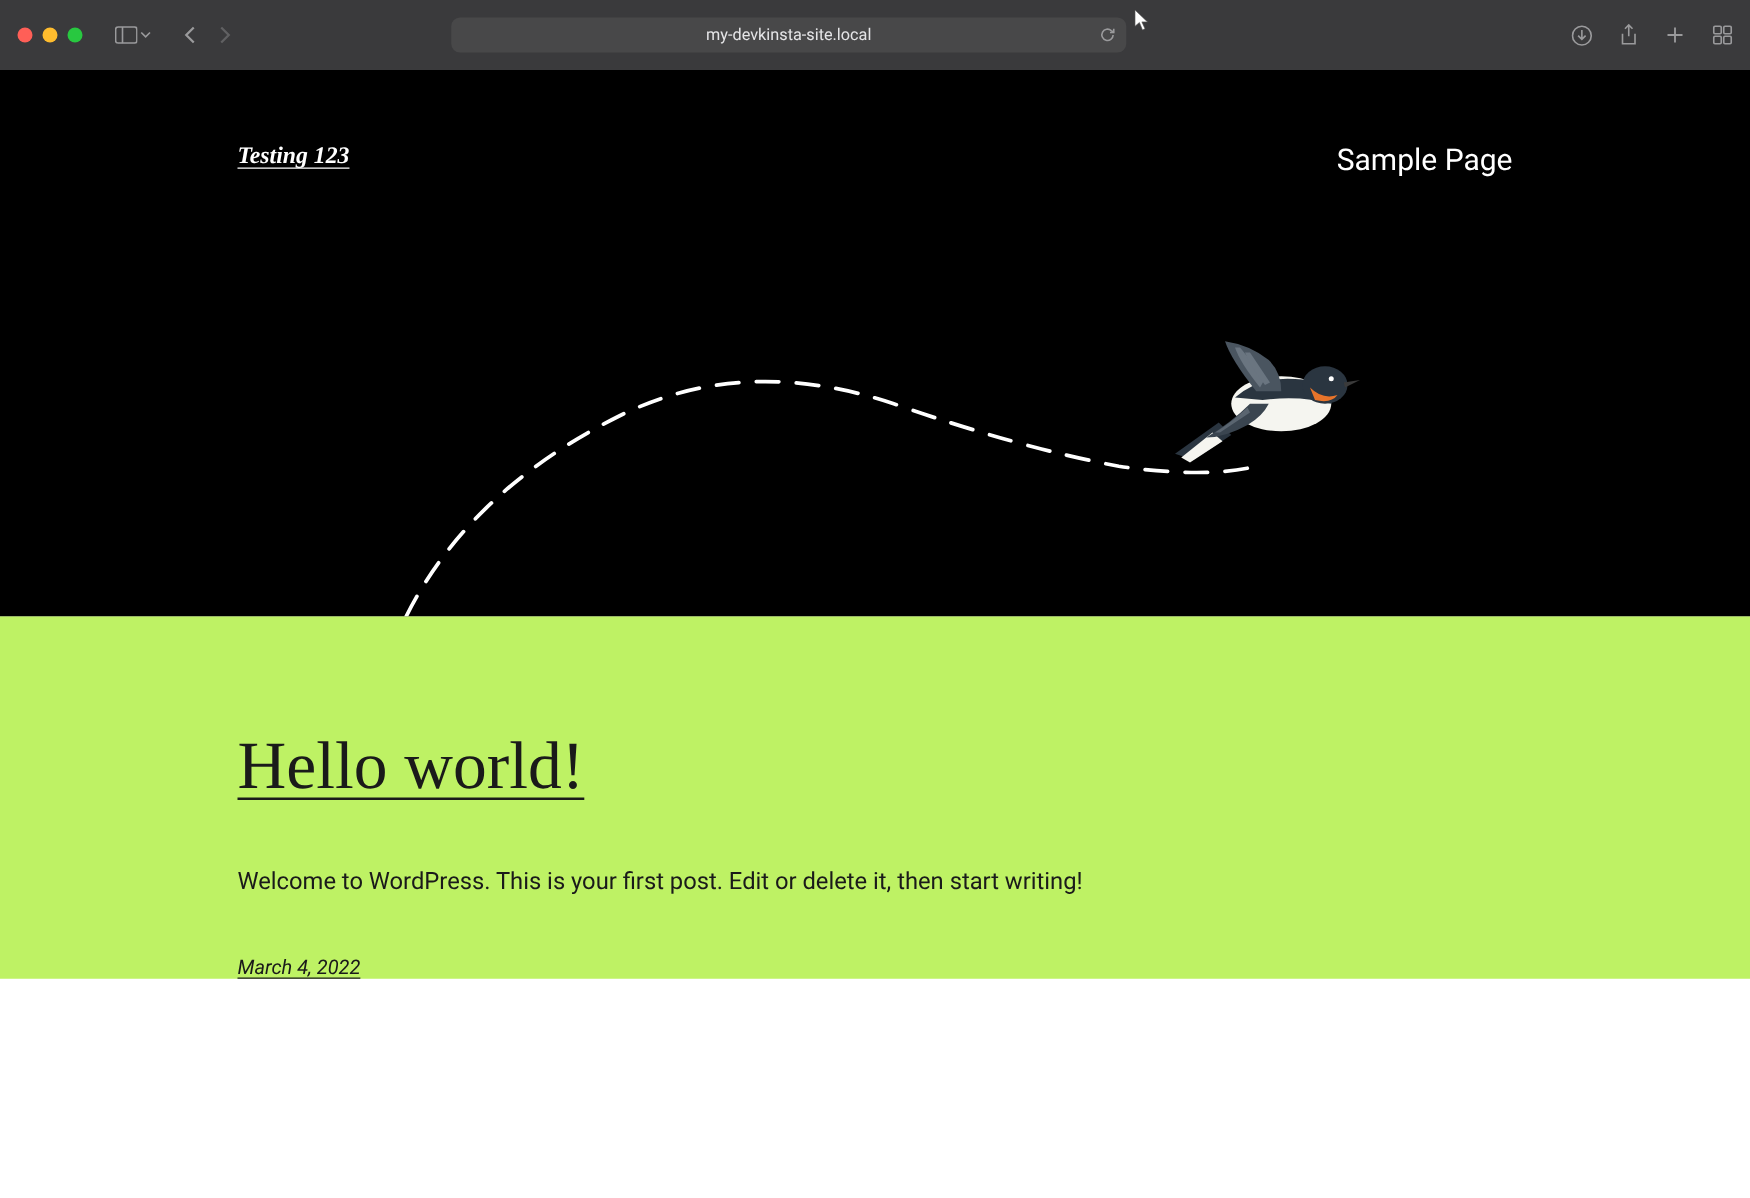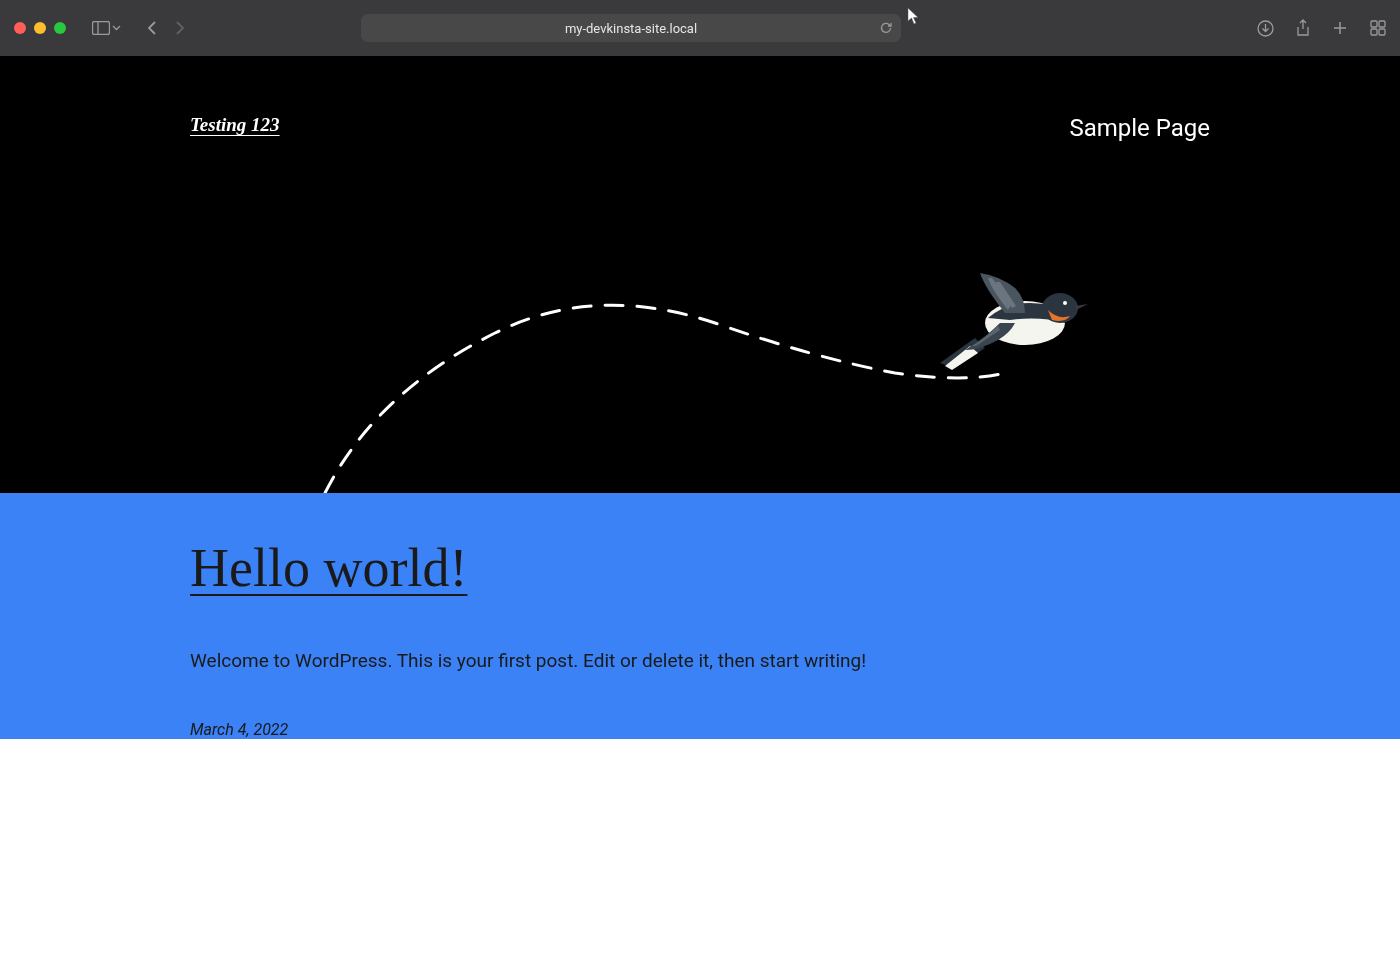--- a/index.html
+++ b/index.html
@@ -153,22 +153,22 @@
     
     .bird {
       position: absolute;
       right: 310px;
       bottom: 115px;
       width: 160px;
       height: 110px;
     }
     
     .content {
-      background: #3b82f6;
-      padding: 44px 190px 0;
+      background: #bef264;
+      padding: 88px 190px 0;
     }
     
     .post-title {
       font-family: Georgia, "Times New Roman", serif;
       font-size: 54px;
       font-weight: 400;
       color: #1a1a1a;
       text-decoration: underline;
       text-decoration-thickness: 2px;
       text-underline-offset: 8px;
@@ -179,20 +179,21 @@
       font-size: 19px;
       color: #1a1a1a;
       margin-bottom: 44px;
       line-height: 1.5;
     }
     
     .post-date {
       font-size: 16px;
       font-style: italic;
       color: #1a1a1a;
+      text-decoration: underline;
       text-underline-offset: 3px;
     }
     
     svg { display: block; }
   </style>
 </head>
 <body>
 
 <div class="browser-chrome">
   <div class="traffic-lights">

